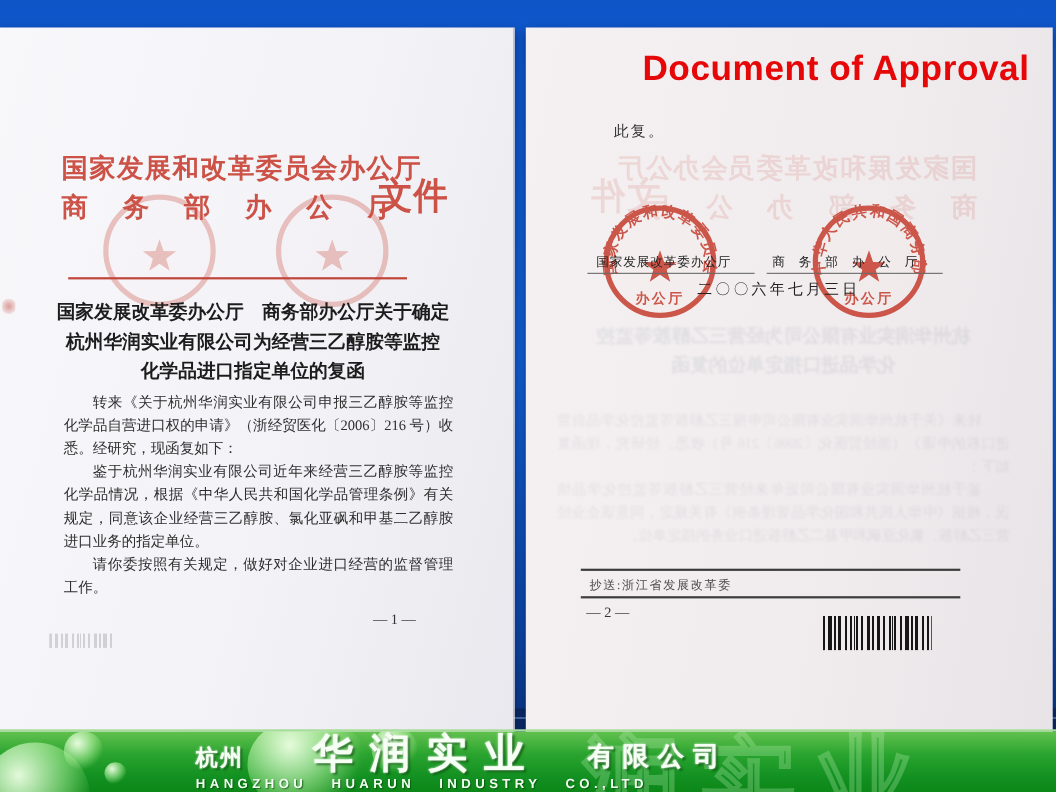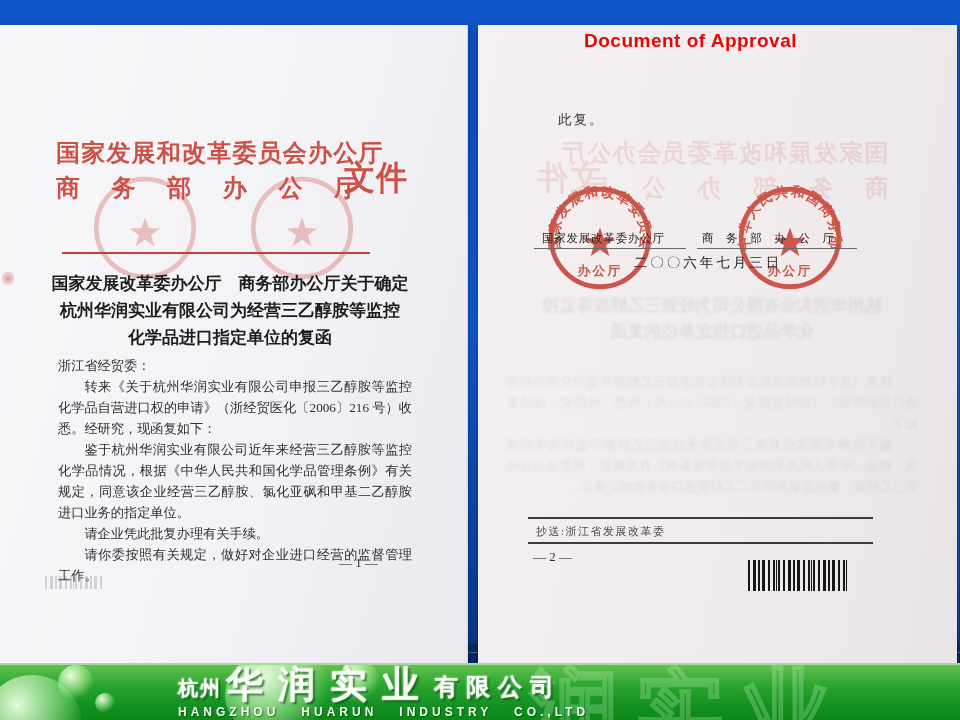--- a/index.html
+++ b/index.html
@@ -15,22 +15,22 @@
   .doc-right{left:478px;width:479px;
     background:linear-gradient(100deg,#f5f1f2 0%,#f0ebed 60%,#e8e3e6 100%);}
 
   
   .slide-title-cn{position:absolute;left:152px;top:22px;margin:0;z-index:30;
     font-family:"DejaVu Serif","Liberation Serif",serif;
     font-size:41px;font-weight:900;letter-spacing:3px;color:#e8170c;
     text-shadow:2.5px 2.5px 0 rgba(110,110,110,.8),0 0 1px #8c1004;
     border-bottom:3px solid #b3392b;box-shadow:0 3px 0 rgba(120,120,120,.55);
     padding:0 6px 1px 2px;display:inline-block;}
-  .slide-title-en{position:absolute;left:584px;top:30px;margin:0;z-index:30;
-    font-size:19px;font-weight:800;color:#e60808;letter-spacing:.5px;}
+  .slide-title-en{position:absolute;left:584px;top:44px;margin:0;z-index:30;
+    font-size:32px;font-weight:800;color:#e60808;letter-spacing:.5px;}
 
   
   .ldoc-header{position:absolute;left:56px;top:112px;width:352px;
     font-family:"Liberation Serif",serif;color:#cc5146;font-weight:700;}
   .hdr1{font-size:24px;letter-spacing:1.2px;white-space:nowrap;}
   .hdr2{width:302px;font-size:24px;margin-top:3px;
     text-align:justify;text-align-last:justify;}
   .hdr-file{position:absolute;left:288px;top:20px;font-size:31px;font-weight:900;
     letter-spacing:1px;transform:scaleY(1.08);}
   .doc-number{position:absolute;left:0;top:197px;width:432px;text-align:center;
@@ -116,23 +116,23 @@
   .bb3{left:225px;top:-14px;width:110px;height:88px;}
   .bb4{left:338px;top:-4px;width:42px;height:42px;}
   .bb5{left:95px;top:28px;width:20px;height:20px;}
   .watermark{position:absolute;right:-10px;top:-14px;width:440px;height:90px;
     font-size:88px;font-weight:900;letter-spacing:18px;color:transparent;
     -webkit-text-stroke:2px rgba(195,245,185,.28);white-space:nowrap;
     font-family:"DejaVu Sans",sans-serif;}
   .company{position:absolute;left:178px;top:1px;z-index:5;}
   .company-cn{display:flex;align-items:flex-end;color:#f6fff4;
     font-family:"DejaVu Sans",sans-serif;font-weight:900;
-    text-shadow:0 0 2px #ffffff,2px 2px 2px rgba(0,70,0,.75);}
+    text-shadow:0 0 2px #ffffff,2px 2px 2px rgba(0,70,0,.75);gap:42px;}
   .cn-prefix{font-size:20px;letter-spacing:2px;padding-bottom:2px;}
-  .cn-main{font-size:37px;letter-spacing:15px;margin-left:4px;line-height:38px;text-align:center;}
+  .cn-main{font-size:37px;letter-spacing:15px;margin-left:20px;line-height:38px;text-align:center;}
   .cn-suffix{font-size:24px;letter-spacing:8px;line-height:30px;padding-bottom:2px;}
   .company-en{margin-top:1px;font-size:12px;font-weight:700;color:#f2fff2;
     letter-spacing:4px;white-space:pre;text-shadow:1px 1px 1px rgba(0,60,0,.6);}
 </style>
 </head>
 <body>
 
 <div class="slide">
 
   <svg width="0" height="0" style="position:absolute">
@@ -165,24 +165,22 @@
 
     <div class="red-rule"></div>
 
     <div class="ldoc-title">
       <div>国家发展改革委办公厅　商务部办公厅关于确定</div>
       <div>杭州华润实业有限公司为经营三乙醇胺等监控</div>
       <div>化学品进口指定单位的复函</div>
     </div>
 
     <div class="ldoc-body">
-      <p>浙江省经贸委：</p>
       <p class="ind">转来《关于杭州华润实业有限公司申报三乙醇胺等监控化学品自营进口权的申请》（浙经贸医化〔2006〕216 号）收悉。经研究，现函复如下：</p>
       <p class="ind">鉴于杭州华润实业有限公司近年来经营三乙醇胺等监控化学品情况，根据《中华人民共和国化学品管理条例》有关规定，同意该企业经营三乙醇胺、氯化亚砜和甲基二乙醇胺进口业务的指定单位。</p>
-      <p class="ind">请企业凭此批复办理有关手续。</p>
       <p class="ind">请你委按照有关规定，做好对企业进口经营的监督管理工作。</p>
     </div>
 
     <div class="page-num-1">— 1 —</div>
     <div class="barcode-bleed"></div>
   </div>
 
   <div class="doc doc-right">
 
     <div class="closing">此复。</div>

